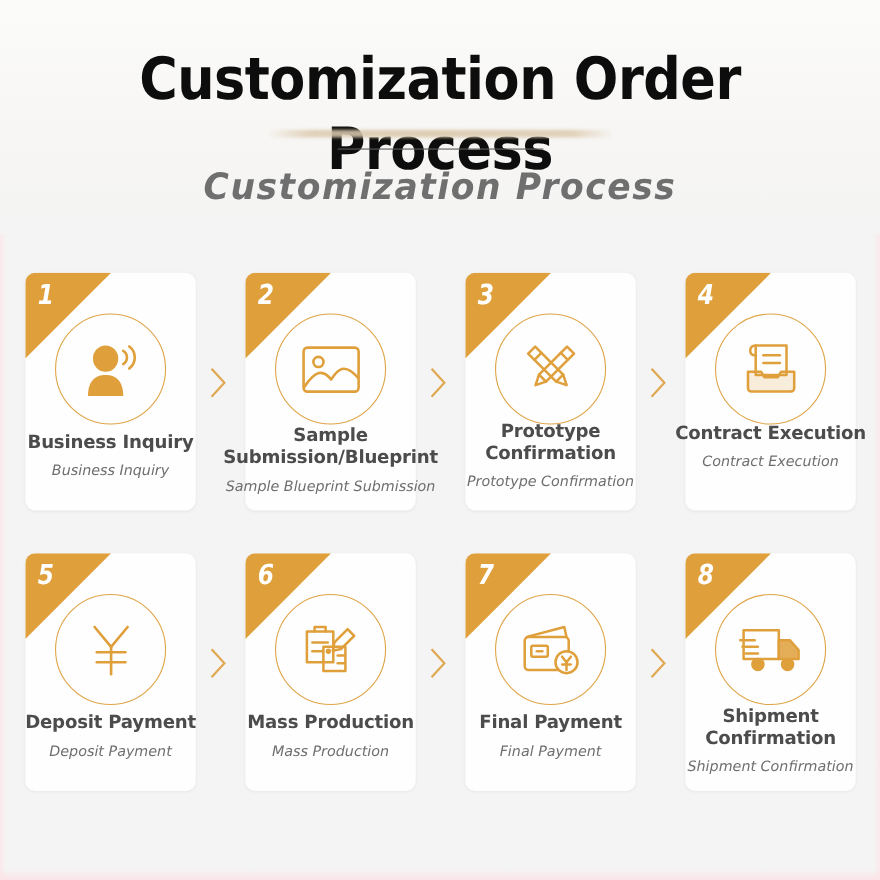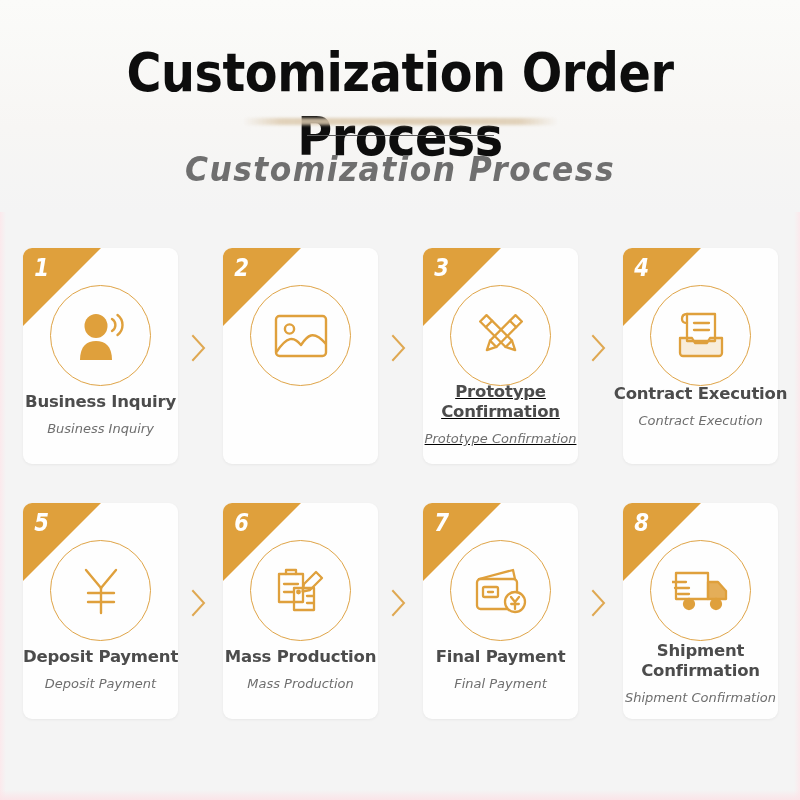--- a/index.html
+++ b/index.html
@@ -155,21 +155,21 @@
     font-style:italic;
     font-size:13px;
     line-height:17px;
     color:#6e6e6e;
     white-space:nowrap;
   }
   .step-sub.two-line{ white-space:normal; }
 
   
   .labels.t2{ top:138px; }
-  .labels.t3{ top:134px;text-decoration:underline; }
+  .labels.t3{ top:134px; }
   .labels.t4{ top:136px; }
   .labels.t8{ top:138px; }
 
   
   .chevron{
     position:absolute;
     width:18px; height:30px;
     color:#dfa852;
   }
   .chevron svg{ display:block; }
@@ -229,20 +229,24 @@
       <div class="icon-ring">
         <span>
           <svg width="56" height="48" viewBox="0 0 56 48">
             <g fill="none" stroke="#dfa03c" stroke-width="2.4" stroke-linejoin="round">
               <rect x="3" y="4" width="50" height="40" rx="3.5"></rect>
               <circle cx="16.5" cy="17" r="4.6"></circle>
               <path d="M3.5 40 C14 24 21 24 28 33 C34 24 40 17 53 32"></path>
             </g>
           </svg>
         </span>
+      </div>
+      <div class="labels t2">
+        <div class="step-title two-line">Sample Submission/Blueprint</div>
+        <div class="step-sub two-line">Sample Blueprint Submission</div>
       </div>
     </div>
 
     <div class="step-card c2">
       <div class="corner">
         <div class="corner-tri"></div>
         <div class="corner-num">3</div>
       </div>
       <div class="icon-ring">
         <span>

